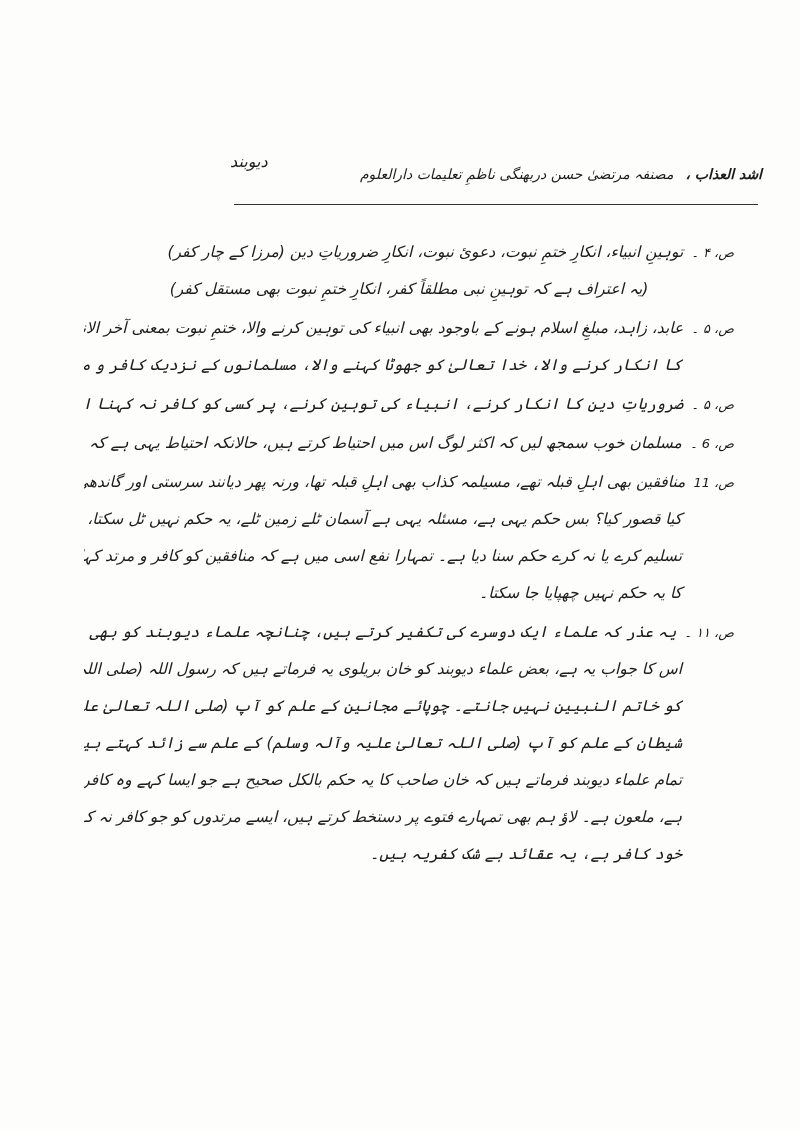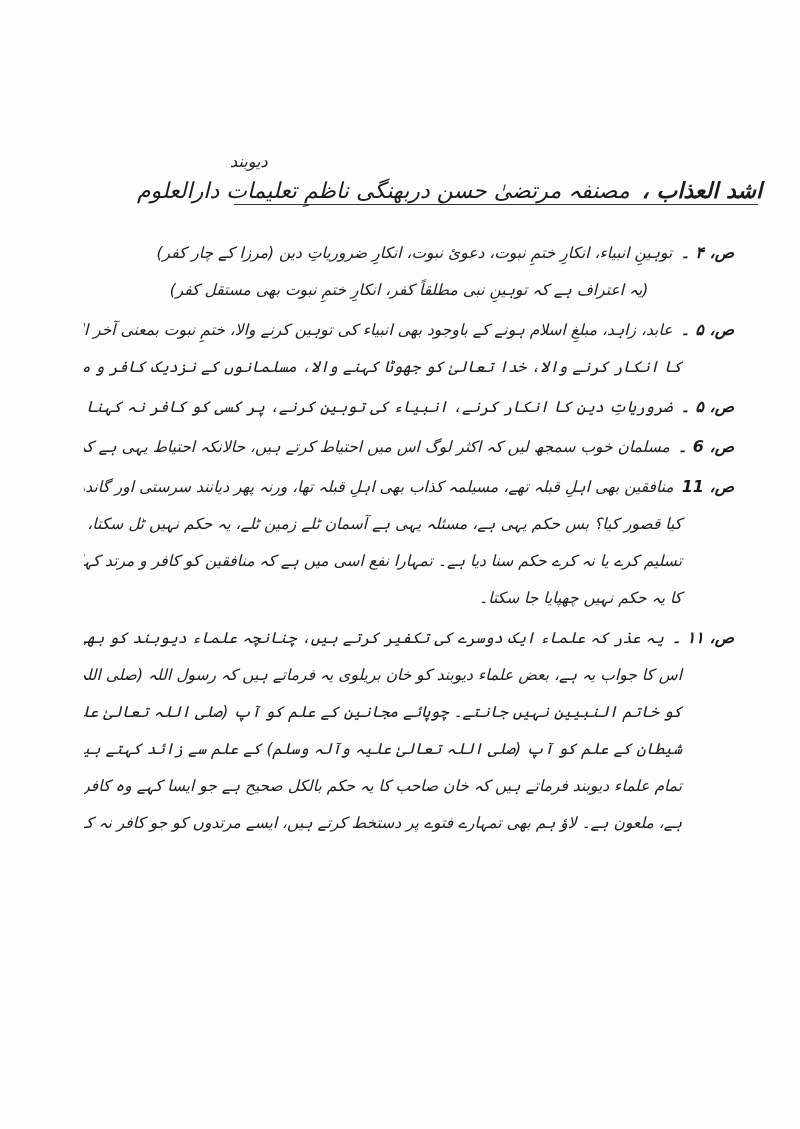--- a/index.html
+++ b/index.html
@@ -25,22 +25,22 @@
       position: absolute;
       top: 152px;
       left: 226px;
       width: 536px;
       height: 60px;
       direction: rtl;
     }
     .heading-main {
       position: absolute;
       right: 0;
-      top: 26px;
-      font-size: 22px;
+      top: 14px;
+      font-size: 14px;
       font-style: italic;
       white-space: nowrap;
       letter-spacing: -0.3px;
     }
     .heading-main .title { font-weight: bold; }
     .heading-main .sep { margin: 0 6px; }
     .heading-sup {
       position: absolute;
       left: 4px;
       top: 0px;
@@ -68,22 +68,22 @@
     .entry { margin: 0 0 2px 0; }
     .entry .line {
       display: block;
       white-space: nowrap;
       overflow: hidden;
       text-align: right;
     }
     .entry .line.indent { padding-right: 52px; text-align: right; }
     .entry .line.center { text-align: center; }
     .ref {
-      font-weight: bold;
-      font-size: 16px;
+      font-weight: normal;
+      font-size: 13px;
       margin-left: 8px;
     }
   </style>
 </head>
 <body>
 
 <div class="page">
 
   <div class="heading">
     <div class="heading-main">
@@ -120,16 +120,17 @@
       <span class="line indent">کا یہ حکم نہیں چھپایا جا سکتا۔</span>
     </div>
 
     <div class="entry">
       <span class="line"><span class="ref">ص، ۱۱ ۔</span><span>یہ عذر کہ علماء ایک دوسرے کی تکفیر کرتے ہیں، چنانچہ علماء دیوبند کو بھی علماء بریلی کافر کہتے ہیں؛</span></span>
       <span class="line indent">اس کا جواب یہ ہے، بعض علماء دیوبند کو خان بریلوی یہ فرماتے ہیں کہ رسول اللہ (صلی اللہ علیہ وسلم)</span>
       <span class="line indent">کو خاتم النبیین نہیں جانتے۔ چوپائے مجانین کے علم کو آپ (صلی اللہ تعالیٰ علیہ وآلہ وسلم) کے برابر کہتے ہیں؛</span>
       <span class="line indent">شیطان کے علم کو آپ (صلی اللہ تعالیٰ علیہ وآلہ وسلم) کے علم سے زائد کہتے ہیں، لہذا وہ کافر ہیں۔</span>
       <span class="line indent">تمام علماء دیوبند فرماتے ہیں کہ خان صاحب کا یہ حکم بالکل صحیح ہے جو ایسا کہے وہ کافر ہے مرتد</span>
       <span class="line indent">ہے، ملعون ہے۔ لاؤ ہم بھی تمہارے فتوے پر دستخط کرتے ہیں، ایسے مرتدوں کو جو کافر نہ کہے وہ</span>
+      <span class="line indent">خود کافر ہے، یہ عقائد بے شک کفریہ ہیں۔</span>
     </div>
 
   </div>
 </div>
 
 </body></html>

